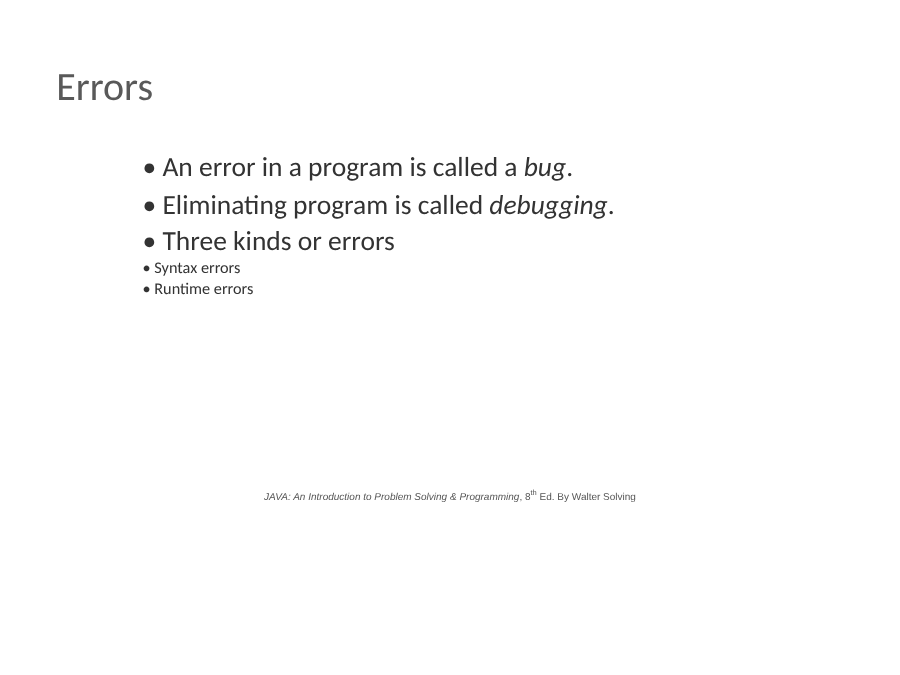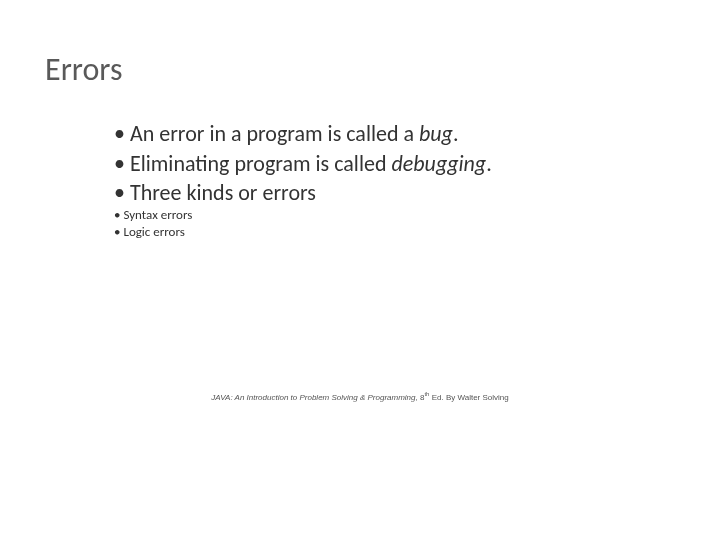--- a/index.html
+++ b/index.html
@@ -87,21 +87,21 @@
 
   <div class="title">Errors</div>
 
   <div class="body">
     <ul>
       <li><span>An error in a program is called a </span><span class="italic">bug</span><span>.</span></li>
       <li><span>Eliminating program is called </span><span class="italic">debugging</span><span>.</span></li>
       <li><span>Three kinds or errors</span>
         <ul class="sub">
           <li>Syntax errors</li>
-          <li>Logic errors</li>
+          <li>Runtime errors</li>
         </ul>
       </li>
     </ul>
   </div>
 
   <div class="footer">
     <div><span class="book-title">JAVA: An Introduction to Problem Solving &amp; Programming</span><span>, 8</span><span class="sup">th</span><span> Ed. By Walter Solving</span></div>
   </div>
 
 </div>

